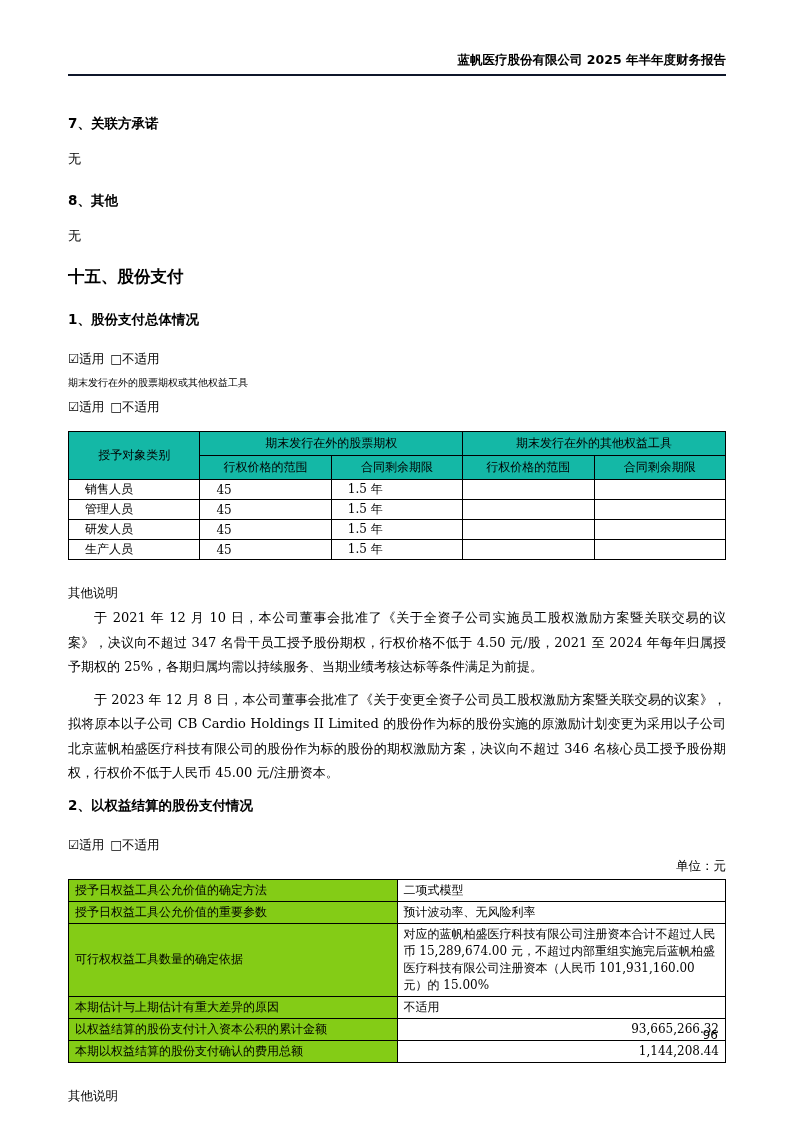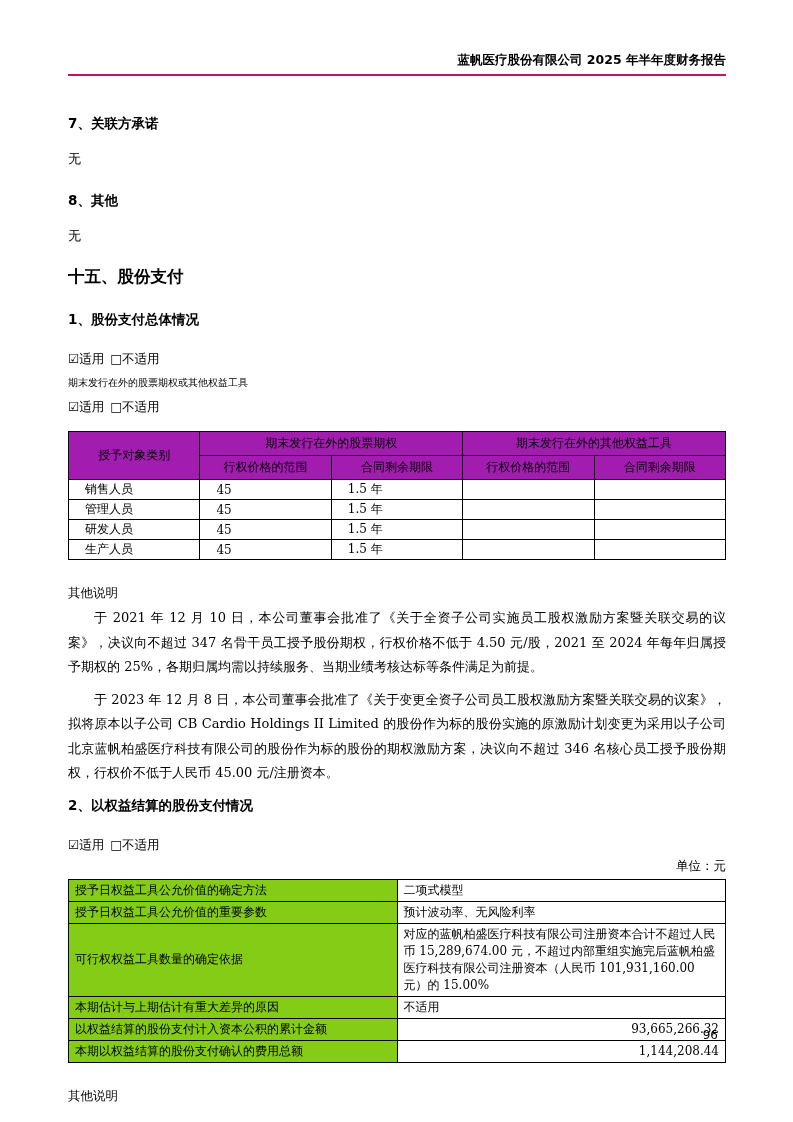--- a/index.html
+++ b/index.html
@@ -12,21 +12,21 @@
     color:#000;
     font-family:"DejaVu Serif","Liberation Serif",serif;
     overflow:hidden;
   }
   .doc-header {
     text-align:right;
     font-family:"DejaVu Sans","Liberation Sans",sans-serif;
     font-weight:bold;
     font-size:12.5px;
     padding-bottom:5px;
-    border-bottom:2px solid #be185d;
+    border-bottom:2px solid #0f172a;
   }
   h2,h3,p { margin:0; }
   h3 {
     font-family:"DejaVu Sans","Liberation Sans",sans-serif;
     font-size:13.5px; font-weight:bold; line-height:18px;
   }
   h2 {
     font-family:"DejaVu Sans","Liberation Sans",sans-serif;
     font-size:16.5px; font-weight:bold; line-height:21px;
   }
@@ -45,21 +45,21 @@
     font-size:13px; line-height:24.5px;
     text-align:justify; text-indent:2em;
     margin-top:5px;
   }
   .para + .para { margin-top:8px; }
   .unit-note { text-align:right; font-size:12.5px; line-height:16px; margin-top:5px; }
   table { border-collapse:collapse; width:100%; font-size:12px; table-layout:fixed; }
   .t1 { margin-top:16px; }
   .t1 th, .t1 td { border:1px solid #000; overflow:hidden; }
   .t1 th {
-    background:#a21caf; font-weight:normal;
+    background:#14b8a6; font-weight:normal;
     text-align:center; padding:3px 2px;
   }
   .t1 td { padding:1px 16px; height:15px; text-align:left; }
   .t2 { margin-top:5px; }
   .t2 th, .t2 td { border:1px solid #000; vertical-align:middle; overflow:hidden; }
   .t2 th {
     background:#84cc16; font-weight:normal;
     text-align:left; padding:2px 6px; line-height:17px;
   }
   .t2 td { padding:2px 6px; line-height:17px; text-align:left; }

